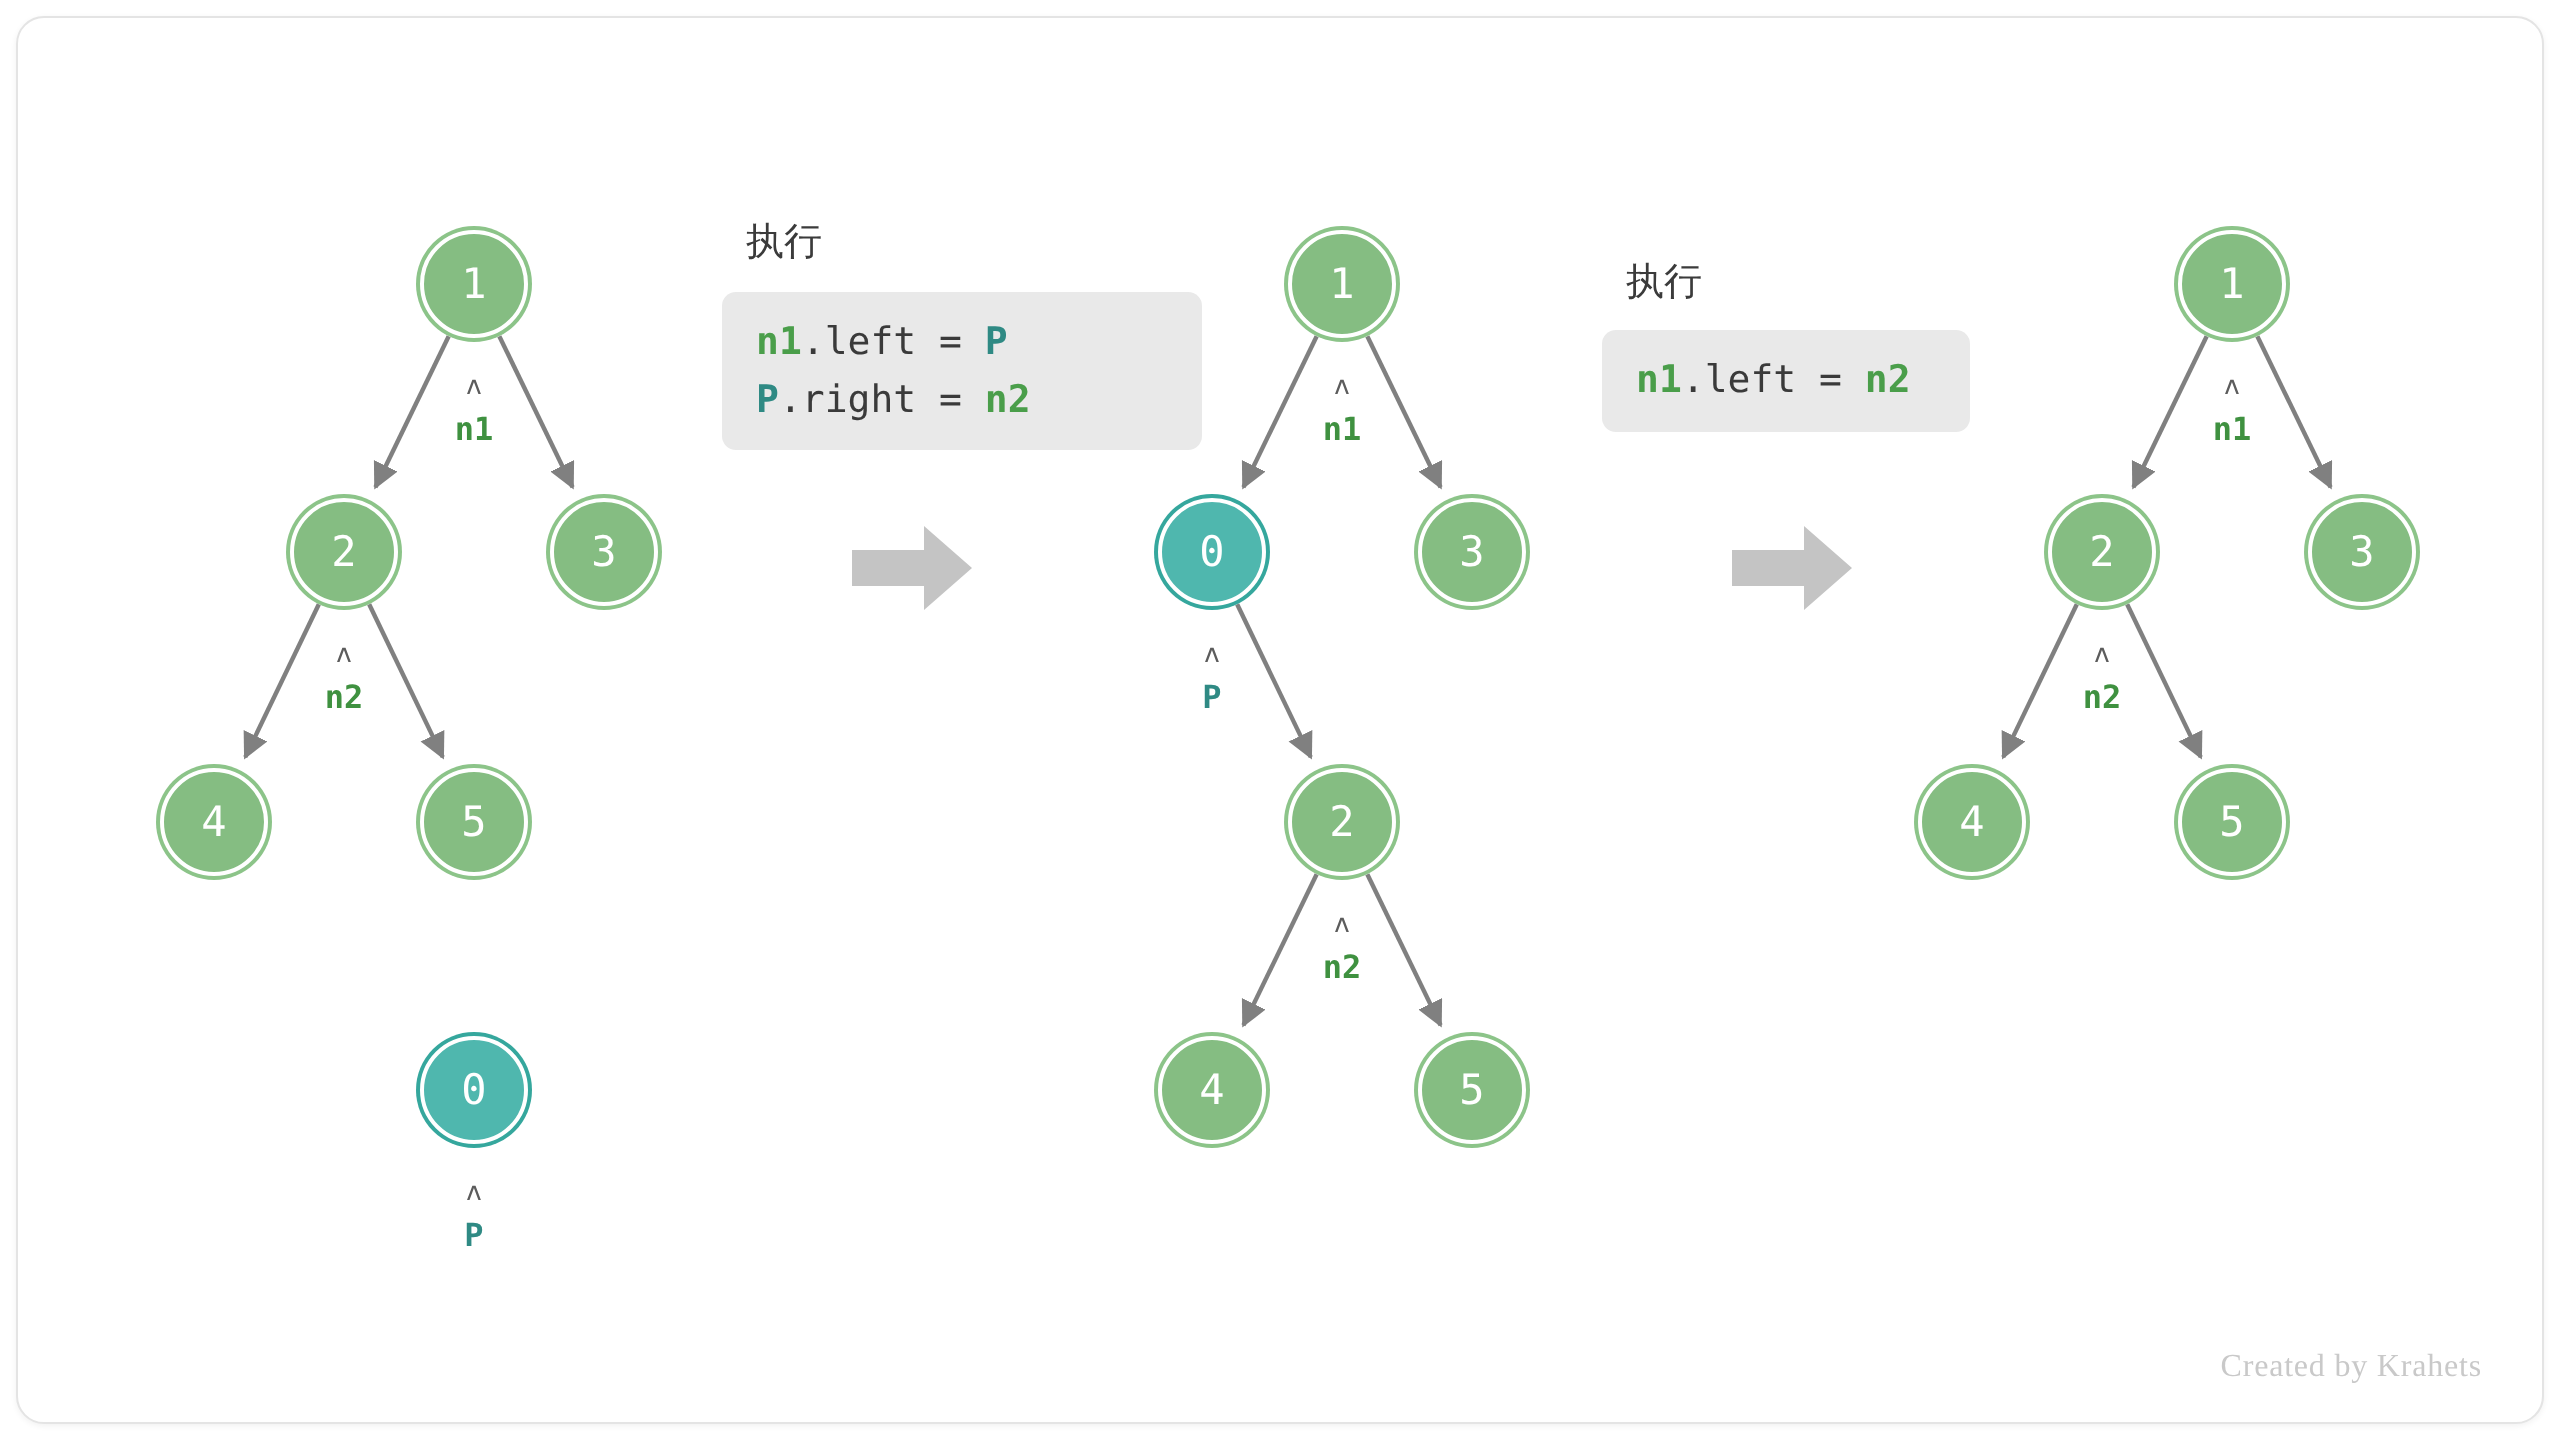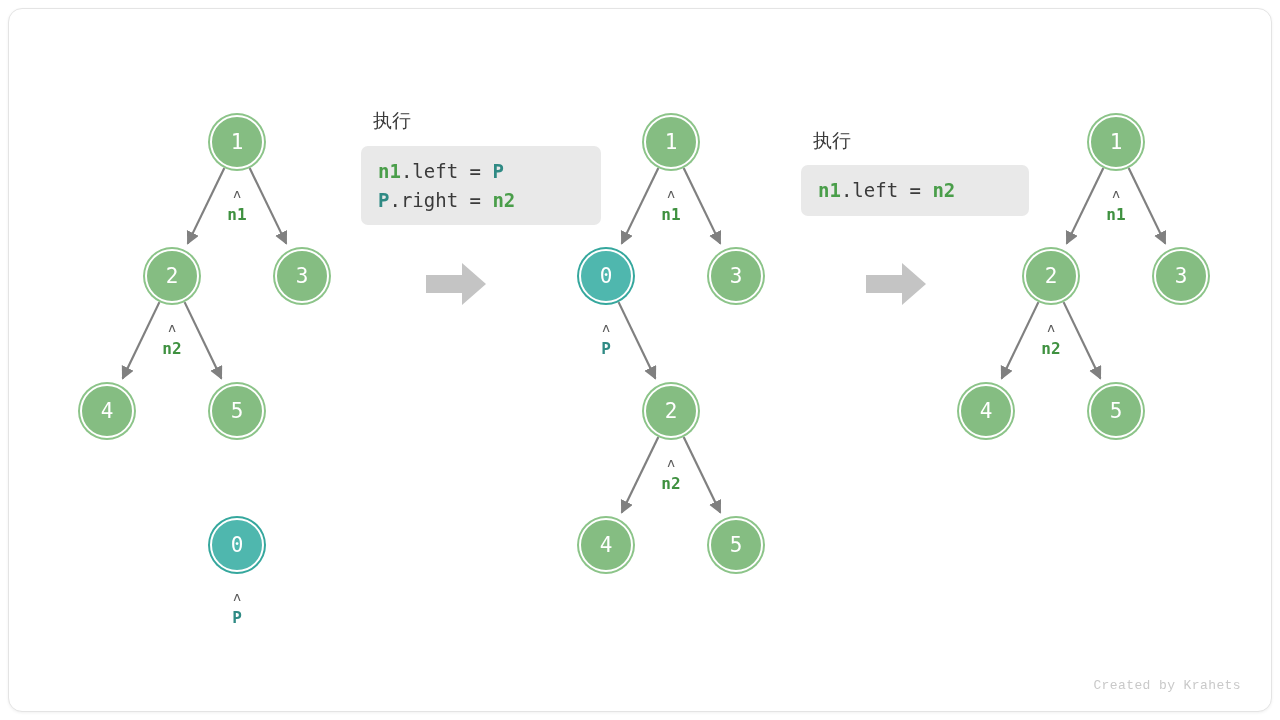--- a/index.html
+++ b/index.html
@@ -68,22 +68,22 @@
   .tok-green{color:#4a9e4a;font-weight:bold;}
   .tok-teal{color:#2f8a84;font-weight:bold;}
   .tok-plain{color:#3a3a3a;}
 
   
   .bigarrow{position:absolute;}
 
   
   #credit{
     position:absolute;right:30px;bottom:18px;
-    font-family:Liberation Mono, monospace;
-    font-size:13px;color:#c9c9c9;letter-spacing:0.4px;
+    font-family:Liberation Serif, serif;
+    font-size:16px;color:#c9c9c9;letter-spacing:0.4px;
   }
 </style>
 </head>
 <body>
 
 <div id="card">
   <div id="stage">
     <svg id="edges" viewBox="0 0 1264 704">
       <defs>
         <marker id="ah" markerWidth="7" markerHeight="7" refX="5.4" refY="3" orient="auto" markerUnits="strokeWidth">
@@ -159,21 +159,21 @@
           <span class="name">n2</span>
         </div>
       </div>
     <div id="code-layer">
         <div class="caption" style="left: 364px; top: 99px;">执行</div>
         <div class="codebox" style="left: 352px; top: 137px; width: 240px;">
           <span class="ln"><span class="tok-green">n1</span><span class="tok-plain">.left = </span><span class="tok-teal">P</span></span>
           <span class="ln"><span class="tok-teal">P</span><span class="tok-plain">.right = </span><span class="tok-green">n2</span></span>
         </div>
         <div class="caption" style="left: 804px; top: 119px;">执行</div>
-        <div class="codebox" style="left: 792px; top: 156px; width: 228px;">
+        <div class="codebox" style="left: 792px; top: 156px; width: 184px;">
           <span class="ln"><span class="tok-green">n1</span><span class="tok-plain">.left = </span><span class="tok-green">n2</span></span>
         </div>
       </div>
     <div id="arrows-layer">
         <div class="bigarrow" style="left: 415px; top: 252px;"><svg width="64" height="46" viewBox="0 0 64 46">
             <path d="M2,14 L38,14 L38,2 L62,23 L38,44 L38,32 L2,32 Z" fill="#c4c4c4"></path>
           </svg></div>
         <div class="bigarrow" style="left: 855px; top: 252px;"><svg width="64" height="46" viewBox="0 0 64 46">
             <path d="M2,14 L38,14 L38,2 L62,23 L38,44 L38,32 L2,32 Z" fill="#c4c4c4"></path>
           </svg></div>

